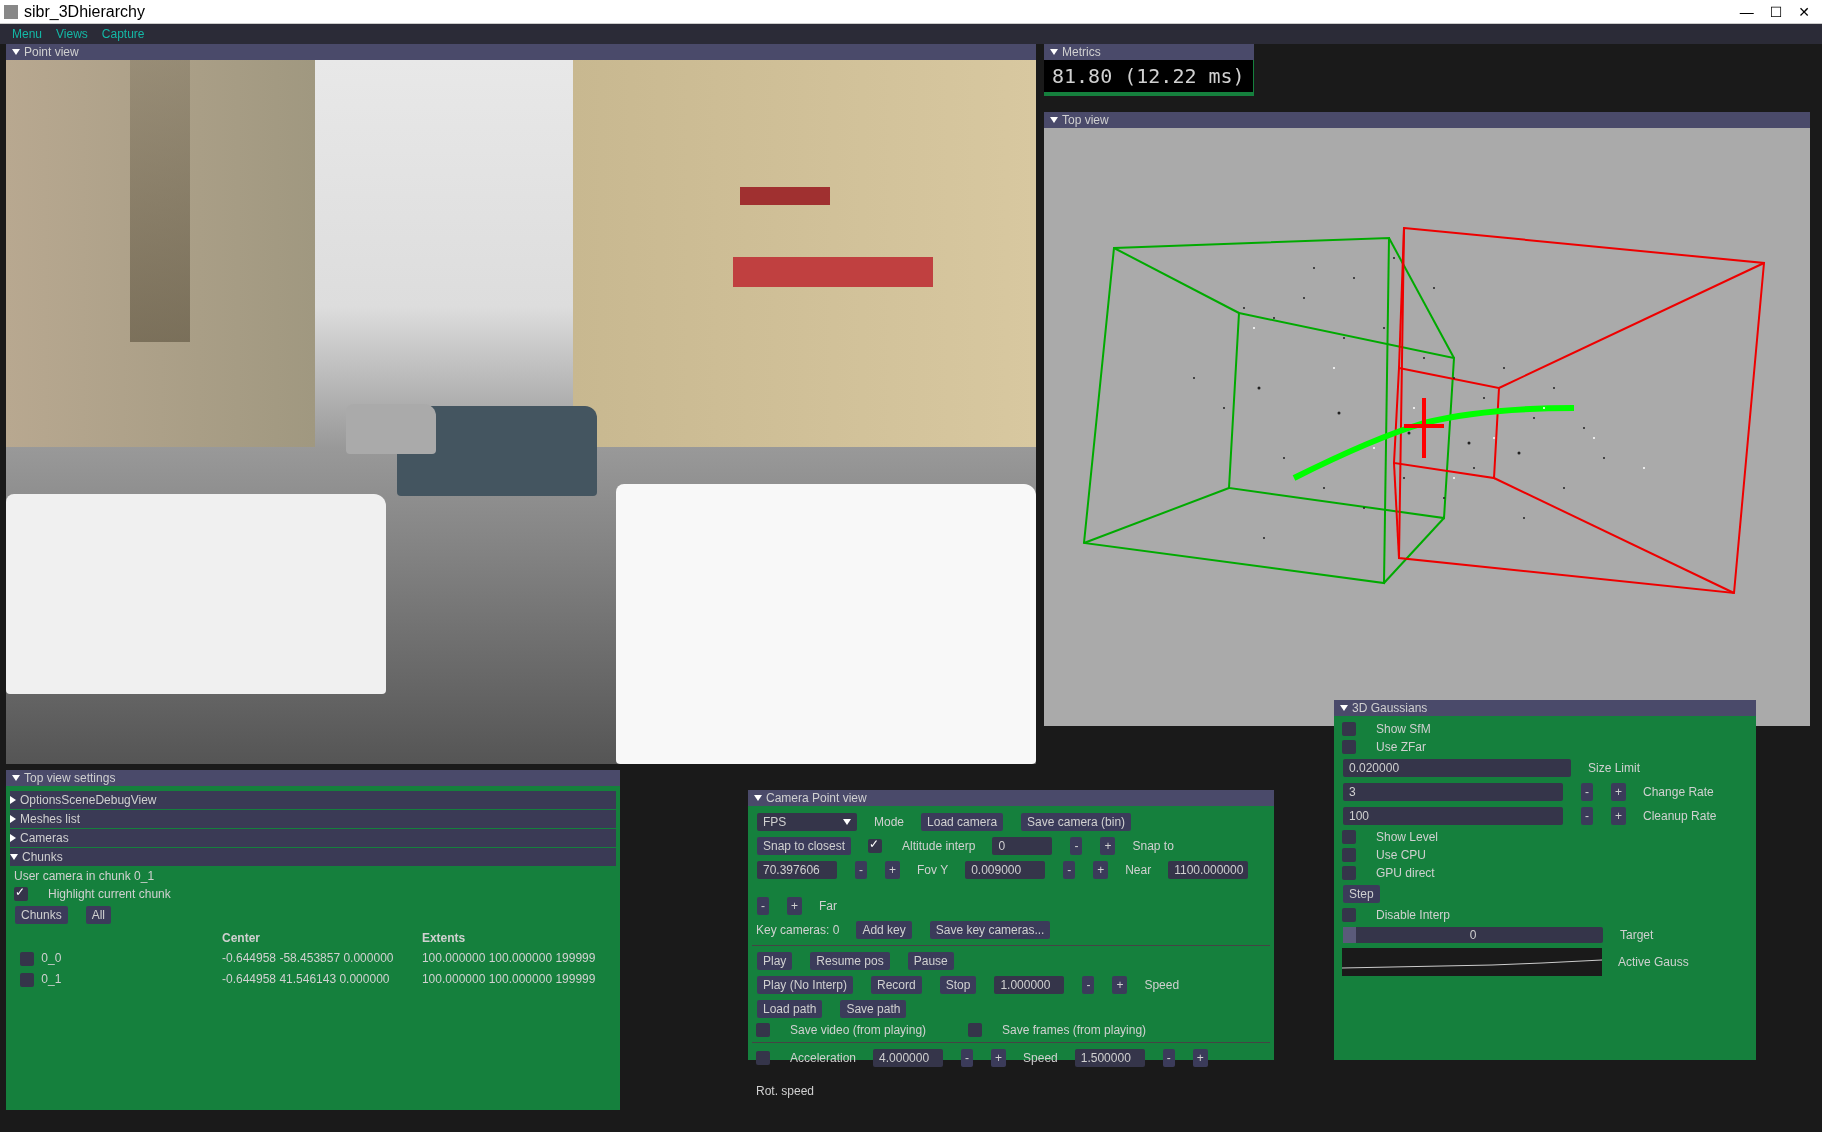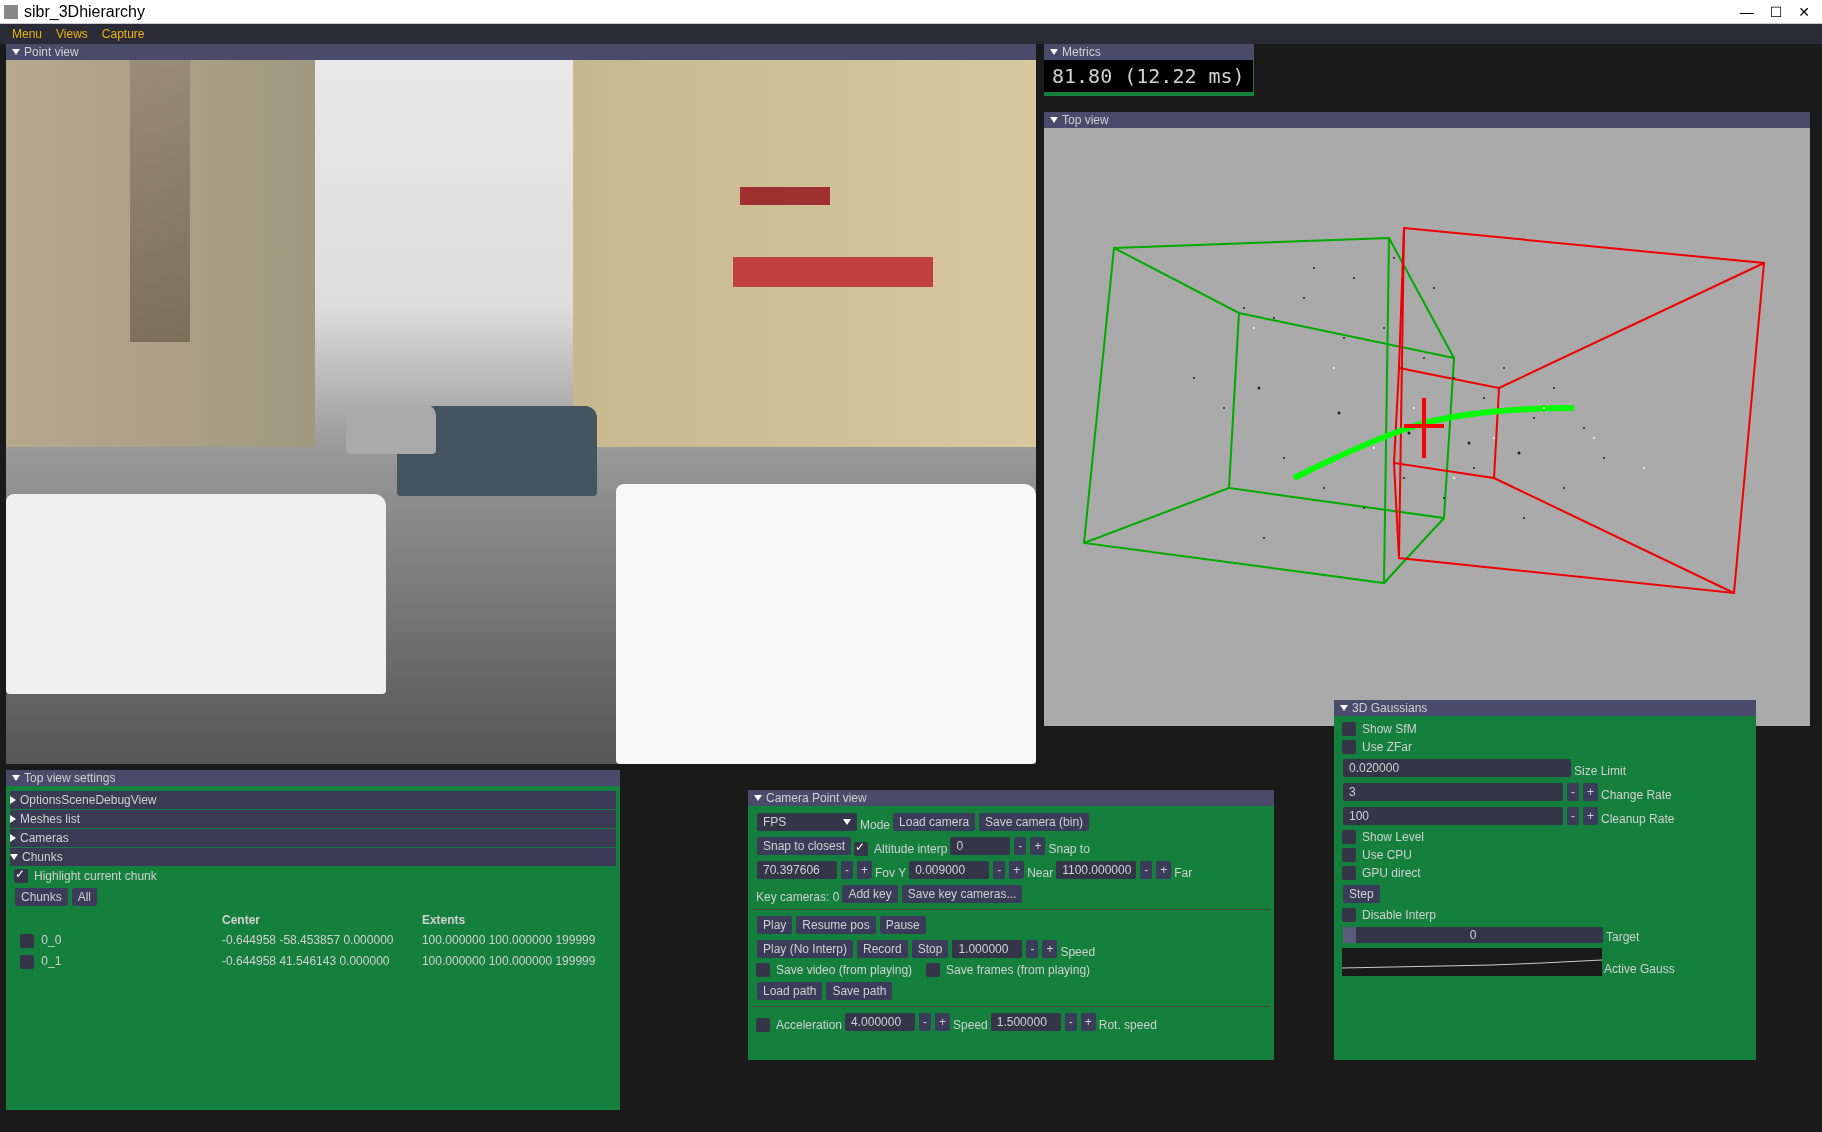--- a/index.html
+++ b/index.html
@@ -2,34 +2,34 @@
 <html><head>
 <meta charset="utf-8">
 <style>
 *{box-sizing:border-box;margin:0;padding:0;font-family:"Segoe UI",Arial,sans-serif;font-size:12px;color:#d0d0d0}
 body{background:#1a1a1a;width:1822px;height:1132px;overflow:hidden;position:relative}
 .titlebar{height:24px;background:#fff;display:flex;align-items:center;padding:0 4px;justify-content:space-between;border-bottom:1px solid #ccc}
 .titlebar .title{color:#000;font-size:16px}
 .titlebar .wc{display:flex;gap:16px;margin-right:8px}
 .titlebar .wc span{color:#000;font-size:14px}
 .menubar{height:20px;background:#2b2b37;display:flex;align-items:center;gap:14px;padding:0 12px}
-.menubar span{color:#eab308;font-size:12px}
+.menubar span{color:#14b8a6;font-size:12px}
 .content{position:absolute;top:44px;left:0;right:0;bottom:0}
 .panel{position:absolute;background:#15803d}
 .panel-title{background:#4a4a6a;height:16px;line-height:16px;padding:0 6px;display:flex;align-items:center;gap:4px}
 .tri{display:inline-block;width:0;height:0;border-left:4px solid transparent;border-right:4px solid transparent;border-top:6px solid #fff}
 .tri-r{border-top:4px solid transparent;border-bottom:4px solid transparent;border-left:6px solid #fff;border-right:none}
 .viewport{background:#888;width:100%;height:calc(100% - 16px);position:relative;overflow:hidden}
 .metrics{font-family:monospace;font-size:20px;background:#000;padding:4px 8px;display:inline-block}
 .btn{background:#3b3b5a;padding:2px 6px;display:inline-block;border-radius:2px;margin:1px;white-space:nowrap}
 .btn.sm{padding:2px 4px}
 .inp{background:#35354a;padding:2px 6px;display:inline-block;border-radius:2px;margin:1px;white-space:nowrap}
 .chk{width:14px;height:14px;background:#35354a;display:inline-block;vertical-align:middle;margin-right:4px;border-radius:2px;position:relative}
 .chk.on::after{content:"✓";position:absolute;left:1px;top:-2px;color:#fff;font-size:12px}
-.row{display:flex;align-items:flex-end;flex-wrap:wrap;gap:2px;padding:2px 4px}
+.row{display:flex;align-items:center;flex-wrap:wrap;gap:16px;padding:2px 4px}
 .subheader{background:#3a3a55;padding:2px 0;display:flex;align-items:center;gap:4px;margin:1px 0}
 .table{font-family:monospace;font-size:11px}
 .table th,.table td{padding:2px 8px;text-align:left;white-space:nowrap}
 .slider{background:#35354a;height:16px;position:relative;display:inline-block;border-radius:2px;margin:1px;text-align:center;line-height:16px}
 .slider .fill{background:#5a5a7a;position:absolute;left:0;top:0;bottom:0}
 .slider .txt{position:relative}
 .sep{height:1px;background:#444;margin:3px 0}
 
 
 .street-scene{width:100%;height:100%;position:relative;background:linear-gradient(to bottom,#e8e8e8 0%,#ddd 35%,#888 60%,#555 100%)}
@@ -182,20 +182,21 @@
           <span>Meshes list</span>
         </div>
     <div class="subheader">
           <span class="tri-r"></span>
           <span>Cameras</span>
         </div>
     <div class="subheader">
           <span class="tri"></span>
           <span>Chunks</span>
         </div>
+    <div style="padding:2px 4px">User camera in chunk 0_1</div>
     <div class="row">
           <span class="chk on"></span>
           <span>Highlight current chunk</span>
         </div>
     <div class="row">
           <span class="btn">Chunks</span>
           <span class="btn">All</span>
         </div>
     <table class="table" style="width:100%">
       <tbody>
@@ -268,29 +269,29 @@
    <div class="row">
      <span class="btn">Play (No Interp)</span>
      <span class="btn">Record</span>
      <span class="btn">Stop</span>
      <span class="inp" style="width:70px">1.000000</span>
      <span class="btn sm">-</span>
      <span class="btn sm">+</span>
      <span>Speed</span>
    </div>
    <div class="row">
+     <span class="btn">Load path</span>
+     <span class="btn">Save path</span>
+   </div>
+   <div class="row">
      <span class="chk"></span>
      <span>Save video (from playing)</span>
      <span style="width:10px"></span>
      <span class="chk"></span>
      <span>Save frames (from playing)</span>
-   </div>
-   <div class="row">
-     <span class="btn">Load path</span>
-     <span class="btn">Save path</span>
    </div>
    <div class="sep"></div>
    <div class="row">
      <span class="chk"></span>
      <span>Acceleration</span>
      <span class="inp" style="width:70px">4.000000</span>
      <span class="btn sm">-</span>
      <span class="btn sm">+</span>
      <span>Speed</span>
      <span class="inp" style="width:70px">1.500000</span>

